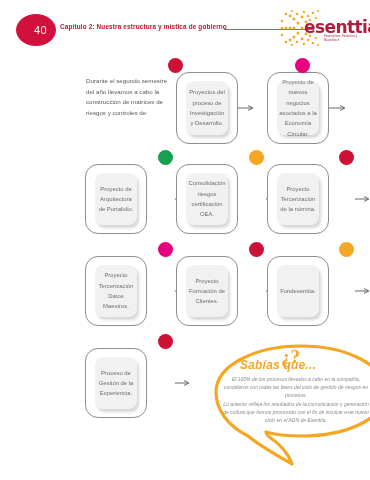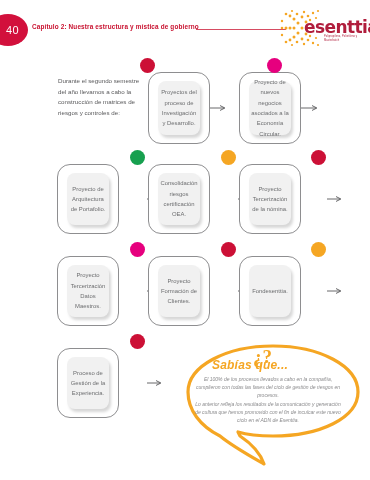--- a/index.html
+++ b/index.html
@@ -3,21 +3,21 @@
 <meta charset="utf-8">
 <style>
   html,body{margin:0;padding:0;}
   body{
     width:370px;height:480px;
     background:#ffffff;
     font-family:"Liberation Sans",sans-serif;
     overflow:hidden;
     position:relative;
   }
-  .page{position:absolute;inset:0;}
+  .page{position:absolute;inset:0;margin-left:28px;}
 
   
   .page-badge{
     position:absolute;left:-12px;top:14px;
     width:40px;height:32px;border-radius:50%;
     background:#d2103c;
     display:flex;align-items:center;justify-content:center;
   }
   .page-badge span{
     color:#ffffff;font-size:11px;letter-spacing:.3px;

